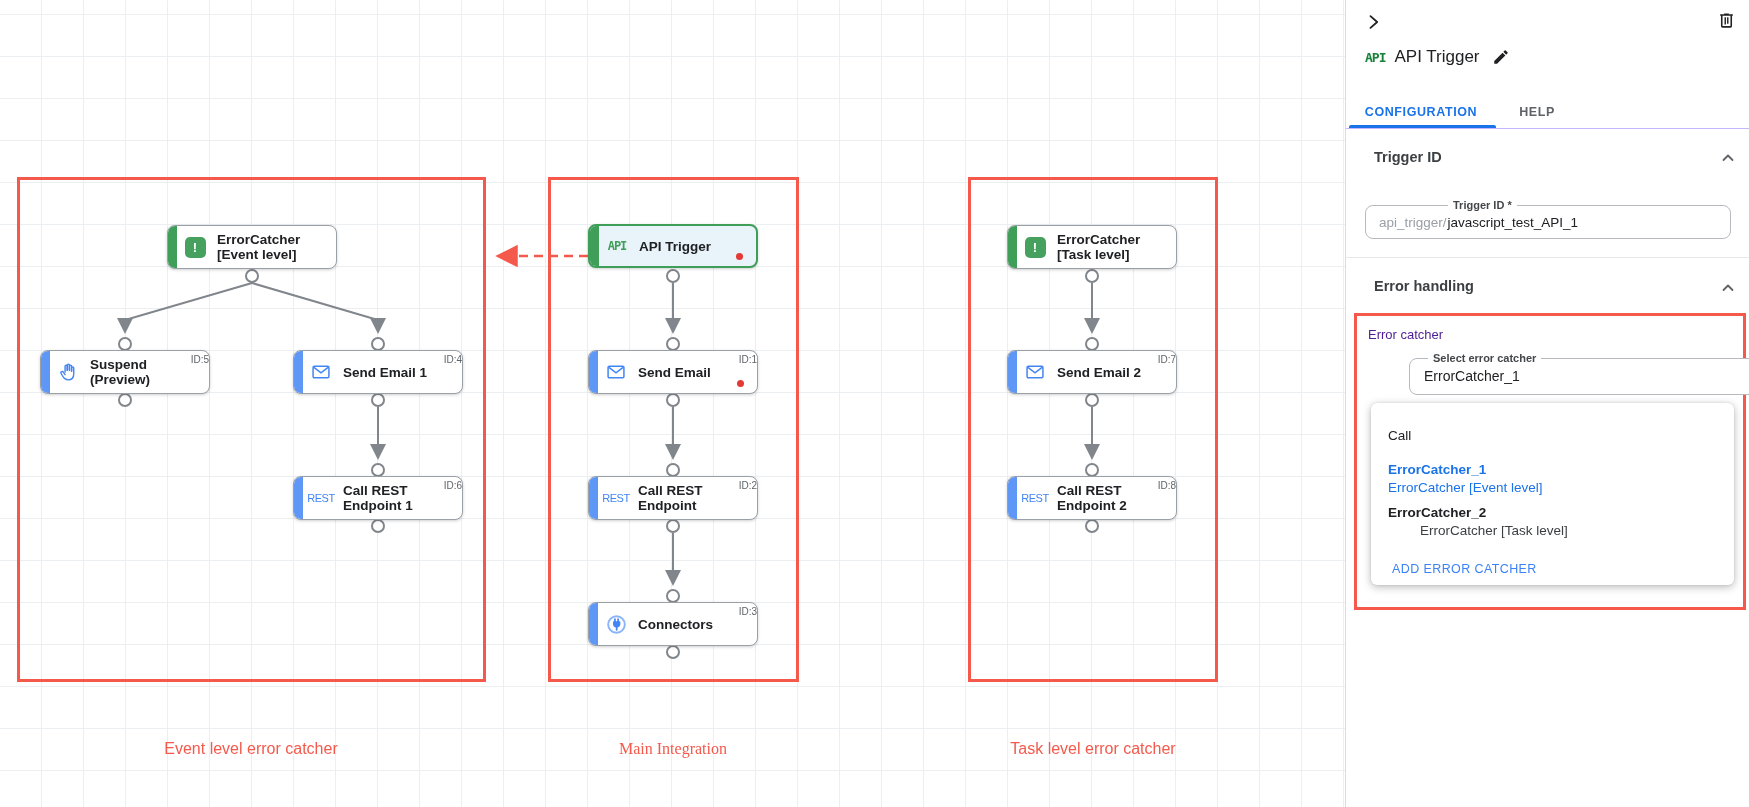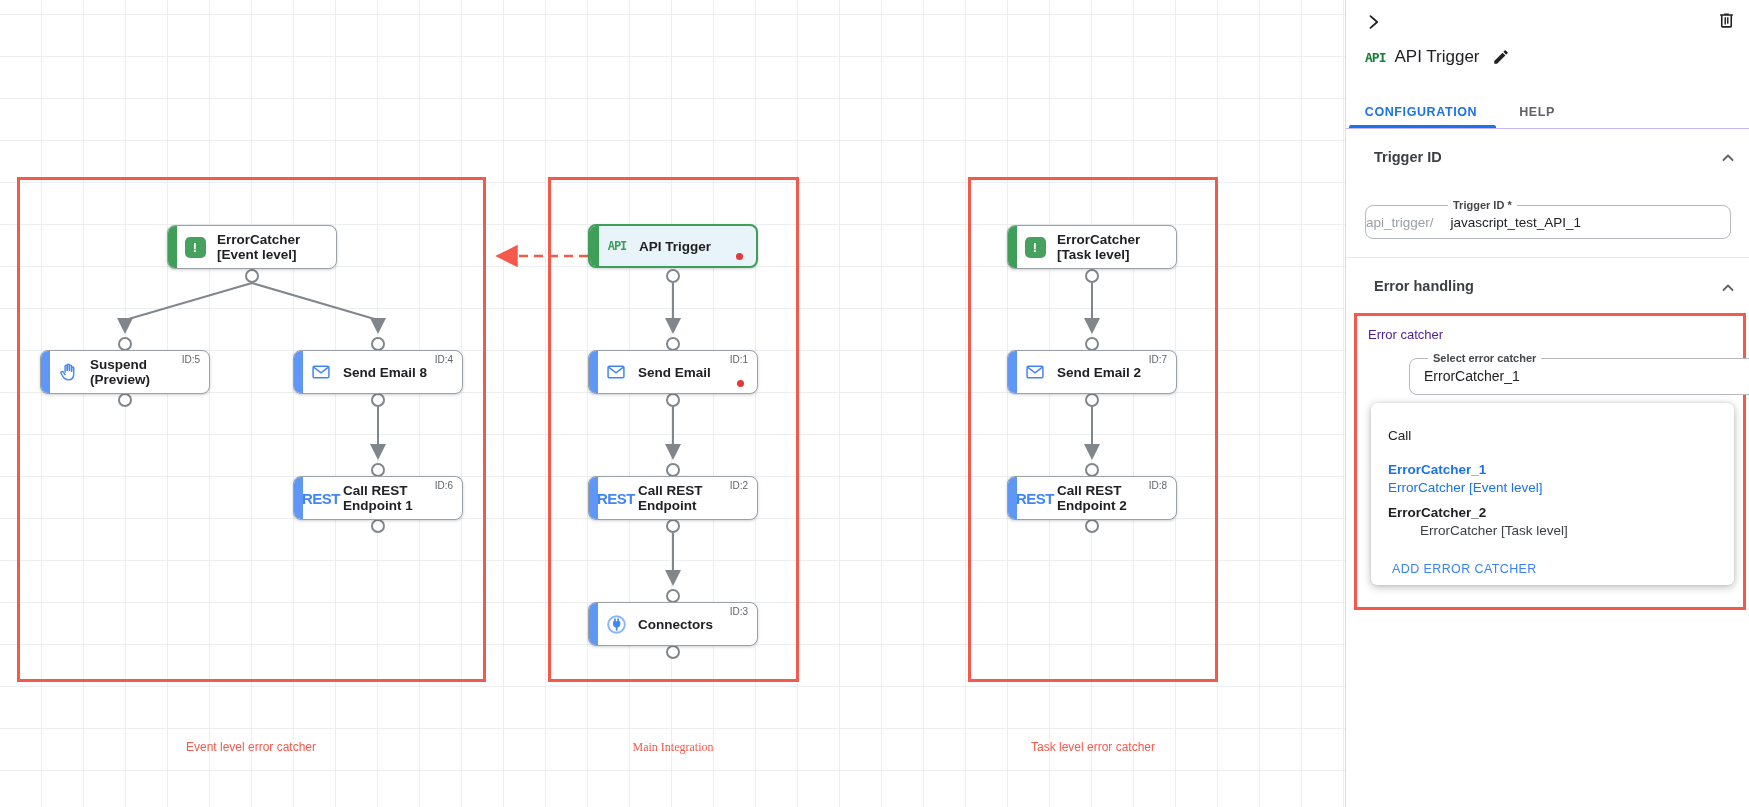--- a/index.html
+++ b/index.html
@@ -8,21 +8,21 @@
   
   #canvas{position:absolute;left:0;top:0;width:1345px;height:807px;background:#fff;
     background-image:linear-gradient(to right,#eceff2 1px,transparent 1px),
                      linear-gradient(to bottom,#eceff2 1px,transparent 1px);
     background-size:42px 42px;background-position:-1px 14px;}
   #edges{position:absolute;left:0;top:0;pointer-events:none;}
   .group-rect{position:absolute;border:3px solid #f4594c;box-sizing:border-box;}
   .g1{left:17px;top:177px;width:469px;height:505px;}
   .g2{left:548px;top:177px;width:251px;height:505px;}
   .g3{left:968px;top:177px;width:250px;height:505px;}
-  .group-label{position:absolute;top:740px;font-size:12px;color:#f4594c;text-align:center;}
+  .group-label{position:absolute;top:740px;font-size:16px;color:#f4594c;text-align:center;}
   .gl1{left:131px;width:240px;}
   .gl2{left:573px;width:200px;font-family:Liberation Serif, serif;}
   .gl3{left:993px;width:200px;}
 
   .node{position:absolute;width:170px;height:44px;background:#fff;border:1px solid #9aa0a6;
     border-radius:8px;box-sizing:border-box;box-shadow:0 1px 3px rgba(60,64,67,.25);overflow:hidden;}
   .n0{left:167px;top:225px;}
   .n1{left:40px;top:350px;}
   .n2{left:293px;top:350px;}
   .n3{left:293px;top:476px;}
@@ -33,26 +33,26 @@
   .n8{left:1007px;top:225px;}
   .n9{left:1007px;top:350px;}
   .n10{left:1007px;top:476px;}
   .bar{position:absolute;left:0;top:0;bottom:0;width:9px;}
   .bar.blue{background:#5e97f6;}
   .bar.green{background:#3f9e58;}
   .nicon{position:absolute;left:13px;top:0;bottom:0;width:28px;display:flex;align-items:center;justify-content:center;}
   .nlabel{position:absolute;left:49px;top:50%;transform:translateY(-50%);font-size:13.5px;
     font-weight:bold;color:#202124;line-height:15px;white-space:nowrap;}
   .nlabel span{display:block;}
-  .nbadge{position:absolute;top:3px;right:9px;font-size:10px;color:#5f6368;}
+  .nbadge{position:absolute;top:3px;right:0;font-size:10px;color:#5f6368;}
   .reddot{position:absolute;right:13px;bottom:6px;width:7px;height:7px;border-radius:50%;background:#e53935;}
   .ec-icon{width:21px;height:21px;border-radius:5px;background:#46a05e;color:#fff;font-weight:bold;
     font-size:13px;display:flex;align-items:center;justify-content:center;}
   .api-txt{font-family:"DejaVu Sans Mono",monospace;font-weight:bold;font-size:12px;color:#3f9e58;letter-spacing:-1px;}
-  .rest-txt{font-weight:bold;font-size:15px;color:#4285f4;letter-spacing:-0.5px;}
+  .rest-txt{font-weight:normal;font-size:11px;color:#4285f4;letter-spacing:-0.5px;}
 
   
   #panel{position:absolute;left:1345px;top:0;width:404px;height:807px;background:#fff;
     border-left:1px solid #dadce0;box-sizing:border-box;}
   .p-collapse{position:absolute;left:17px;top:12px;width:20px;height:20px;cursor:pointer;}
   .p-trash{position:absolute;right:12px;top:11px;width:20px;height:20px;cursor:pointer;}
   .p-title-row{position:absolute;left:19px;top:47px;display:flex;align-items:center;}
   .p-api{font-family:"DejaVu Sans Mono",monospace;font-weight:bold;font-size:13px;color:#188038;letter-spacing:-1px;}
   .p-title{margin-left:9px;font-size:17px;color:#202124;}
   .p-pencil{margin-left:12px;width:18px;height:18px;cursor:pointer;}
@@ -61,24 +61,24 @@
     font-weight:bold;letter-spacing:.6px;cursor:pointer;}
   .tab-config{width:150px;color:#1a73e8;}
   .tab-help{width:82px;color:#5f6368;}
   .tab-underline{position:absolute;left:3px;bottom:0;width:147px;height:3px;background:#1a73e8;border-radius:2px 2px 0 0;}
   .sec-head{position:absolute;left:28px;font-size:14.5px;font-weight:bold;color:#3c4043;}
   .sec-chev{position:absolute;right:14px;width:14px;height:14px;cursor:pointer;}
   .h-trigger{top:149px;} .c-trigger{top:151px;}
   .h-error{top:278px;} .c-error{top:281px;}
   .fld{position:absolute;box-sizing:border-box;border:1px solid #b6babf;border-radius:8px;background:#fff;}
   .fld-label{position:absolute;top:-7px;font-size:11px;font-weight:bold;color:#44474a;background:#fff;padding:0 5px;white-space:nowrap;}
-  .trigger-input{left:19px;top:205px;width:366px;height:34px;display:flex;align-items:center;}
+  .trigger-input{left:19px;top:205px;width:366px;height:34px;display:flex;align-items:center;padding-left:13px;}
   .trigger-input .fld-label{left:82px;}
   .in-prefix{font-size:13.5px;color:#9aa0a6;}
-  .in-value{font-size:13.5px;color:#202124;margin-left:17px;}
+  .in-value{font-size:13.5px;color:#202124;margin-left:1px;}
   .divider{position:absolute;left:0;width:404px;height:1px;background:#e6e8ea;}
   .d1{top:257px;}
   .redbox{position:absolute;left:8px;top:313px;width:392px;height:297px;border:3px solid #f4594c;box-sizing:border-box;}
   .ec-label{position:absolute;left:11px;top:11px;font-size:13px;color:#4c1d95;}
   .select{left:10px;top:42px;width:370px;height:37px;cursor:pointer;margin-left:42px;}
   .select .fld-label{left:18px;}
   .select-value{font-size:14px;color:#202124;line-height:35px;padding-left:14px;}
   .caret{position:absolute;right:14px;top:16px;width:0;height:0;border-left:5.5px solid transparent;
     border-right:5.5px solid transparent;border-top:6px solid #5f6368;}
   .menu{position:absolute;left:14px;top:87px;width:363px;height:182px;background:#fff;border-radius:6px;
@@ -182,21 +182,21 @@
 
     <div class="node n2">
       <div class="bar blue"></div>
       <div class="nicon">
         <svg width="20" height="20" viewBox="0 0 24 24" fill="none" stroke="#4285f4" stroke-width="1.8">
           <rect x="2.5" y="5" width="19" height="14" rx="1.5"></rect>
             <path d="M3.5 6.5 12 13l8.5-6.5"></path>
         </svg>
       </div>
       <div class="nlabel">
-          <span>Send Email 8</span>
+          <span>Send Email 1</span>
           <span></span>
         </div>
       <div class="nbadge">ID:4</div>
     </div>
 
     <div class="node n3">
       <div class="bar blue"></div>
       <div class="nicon">
           <span class="rest-txt">REST</span>
         </div>

